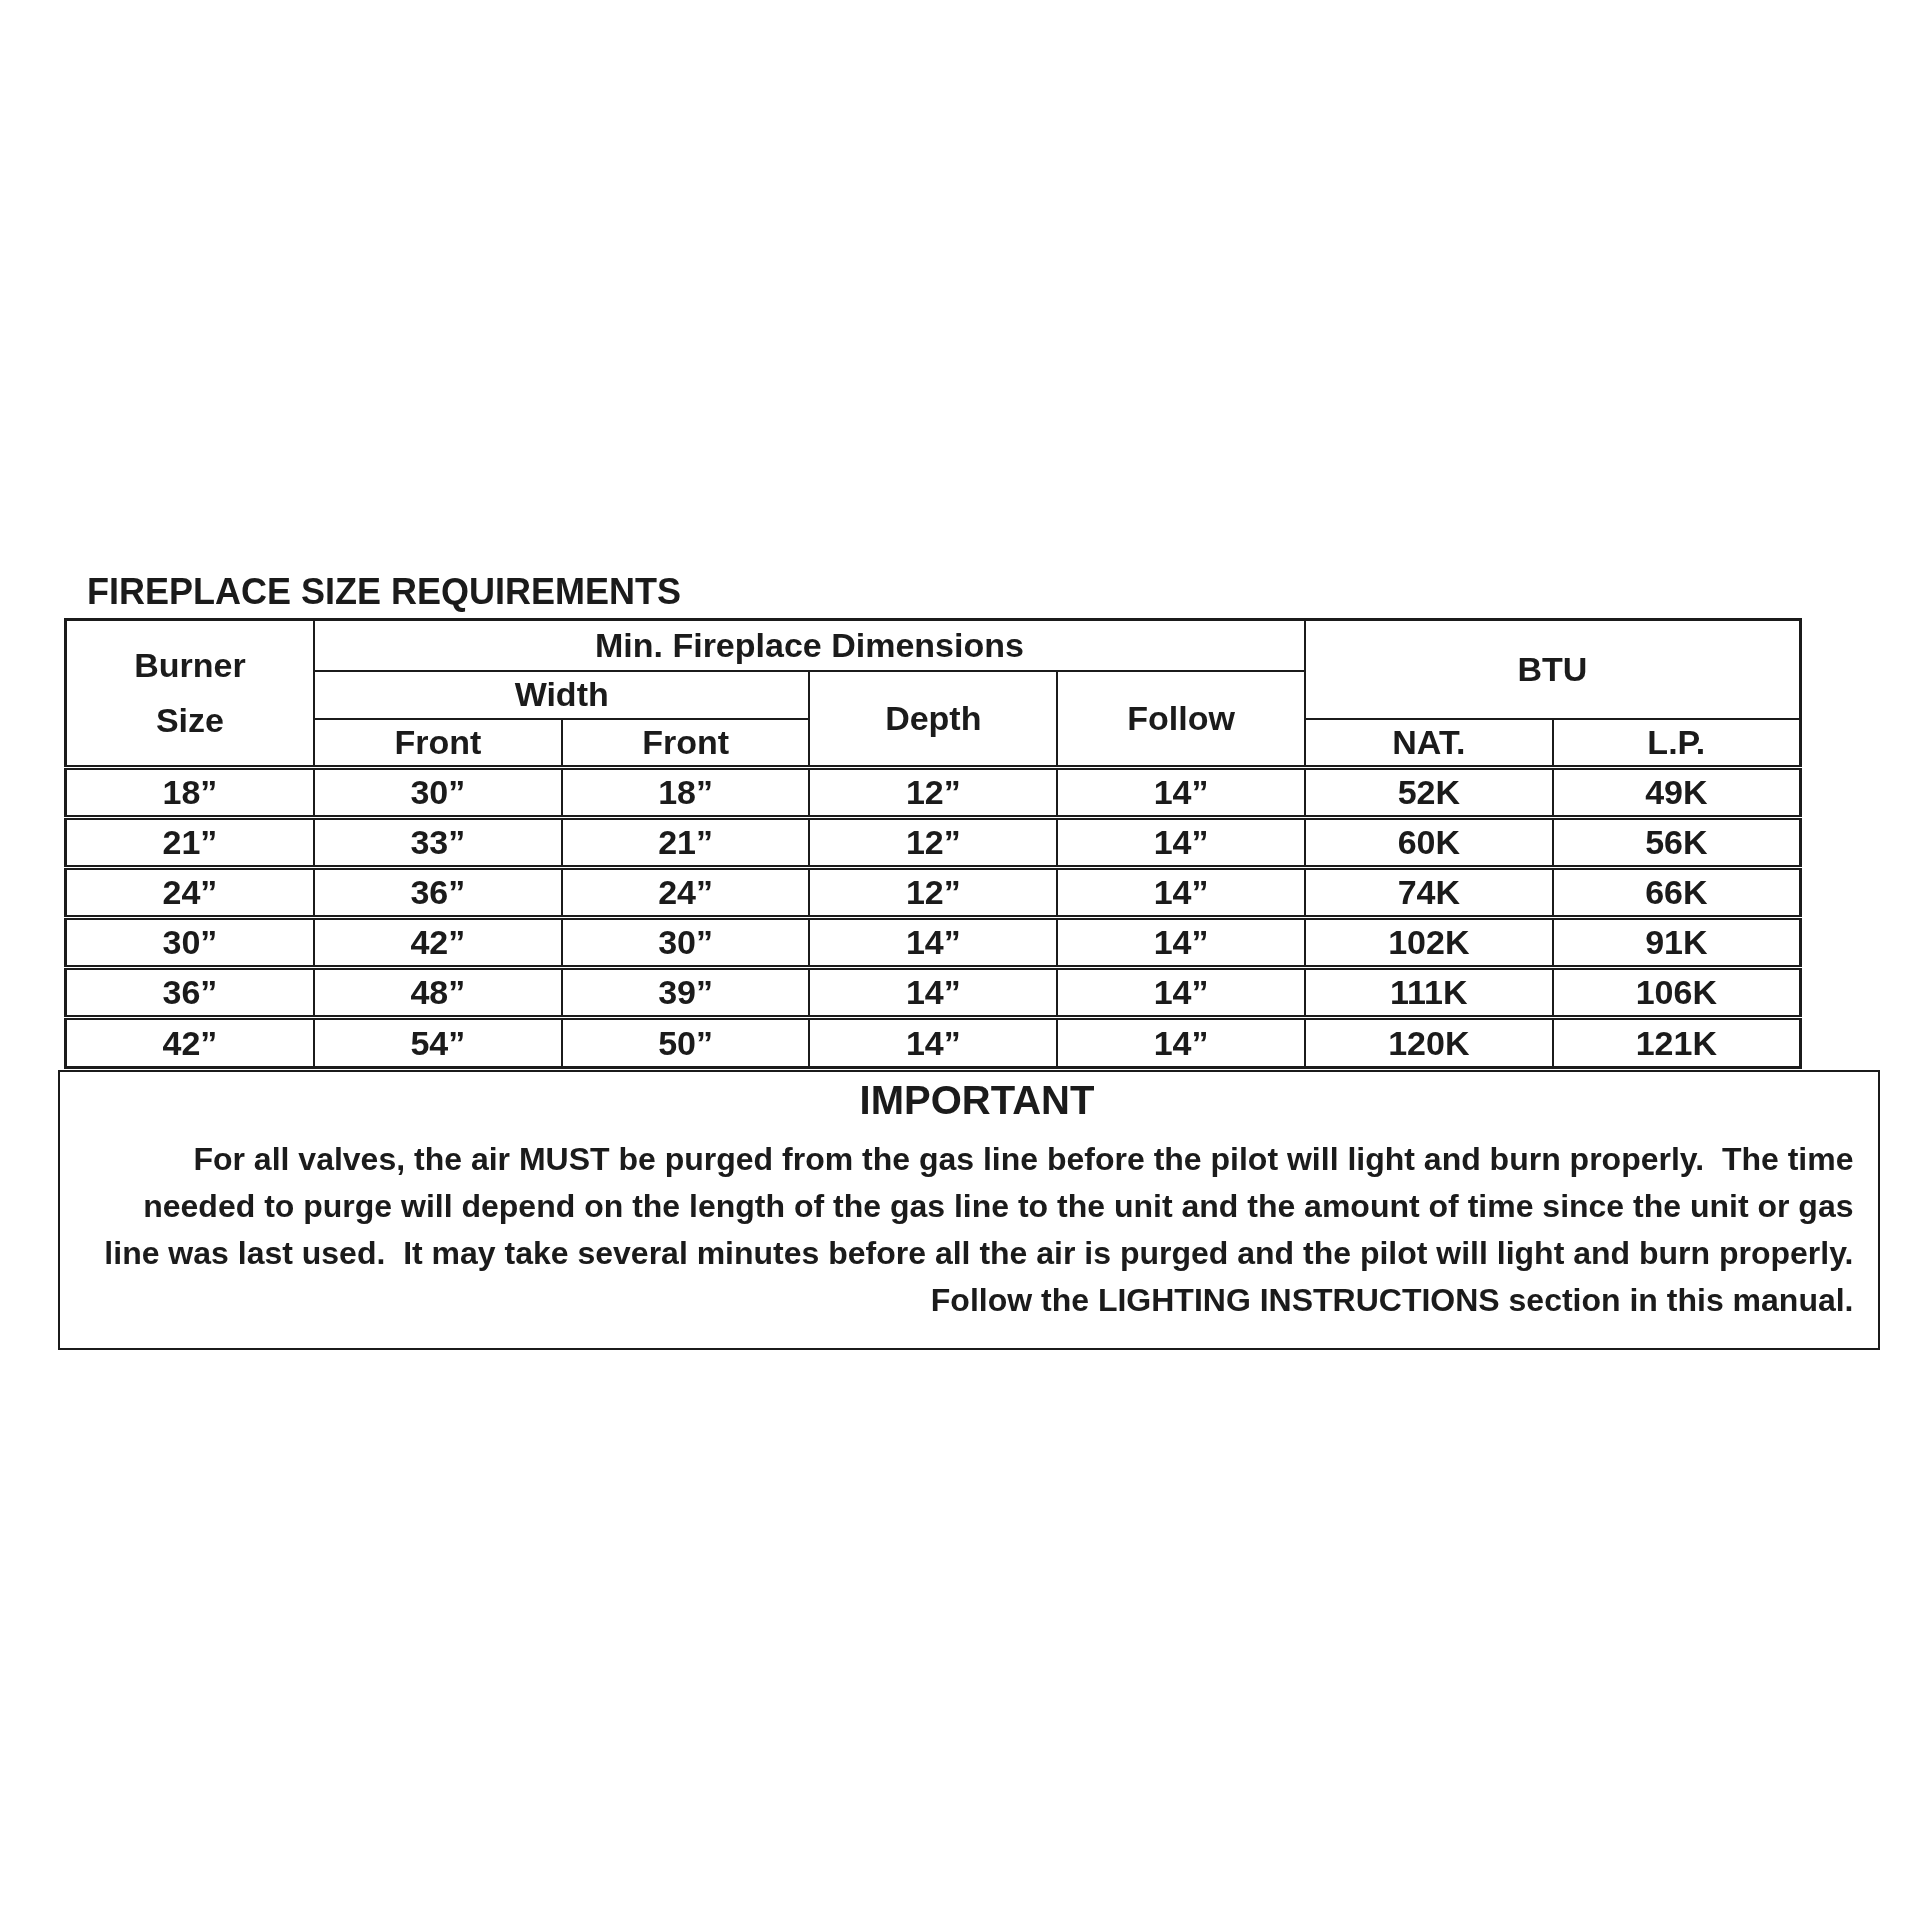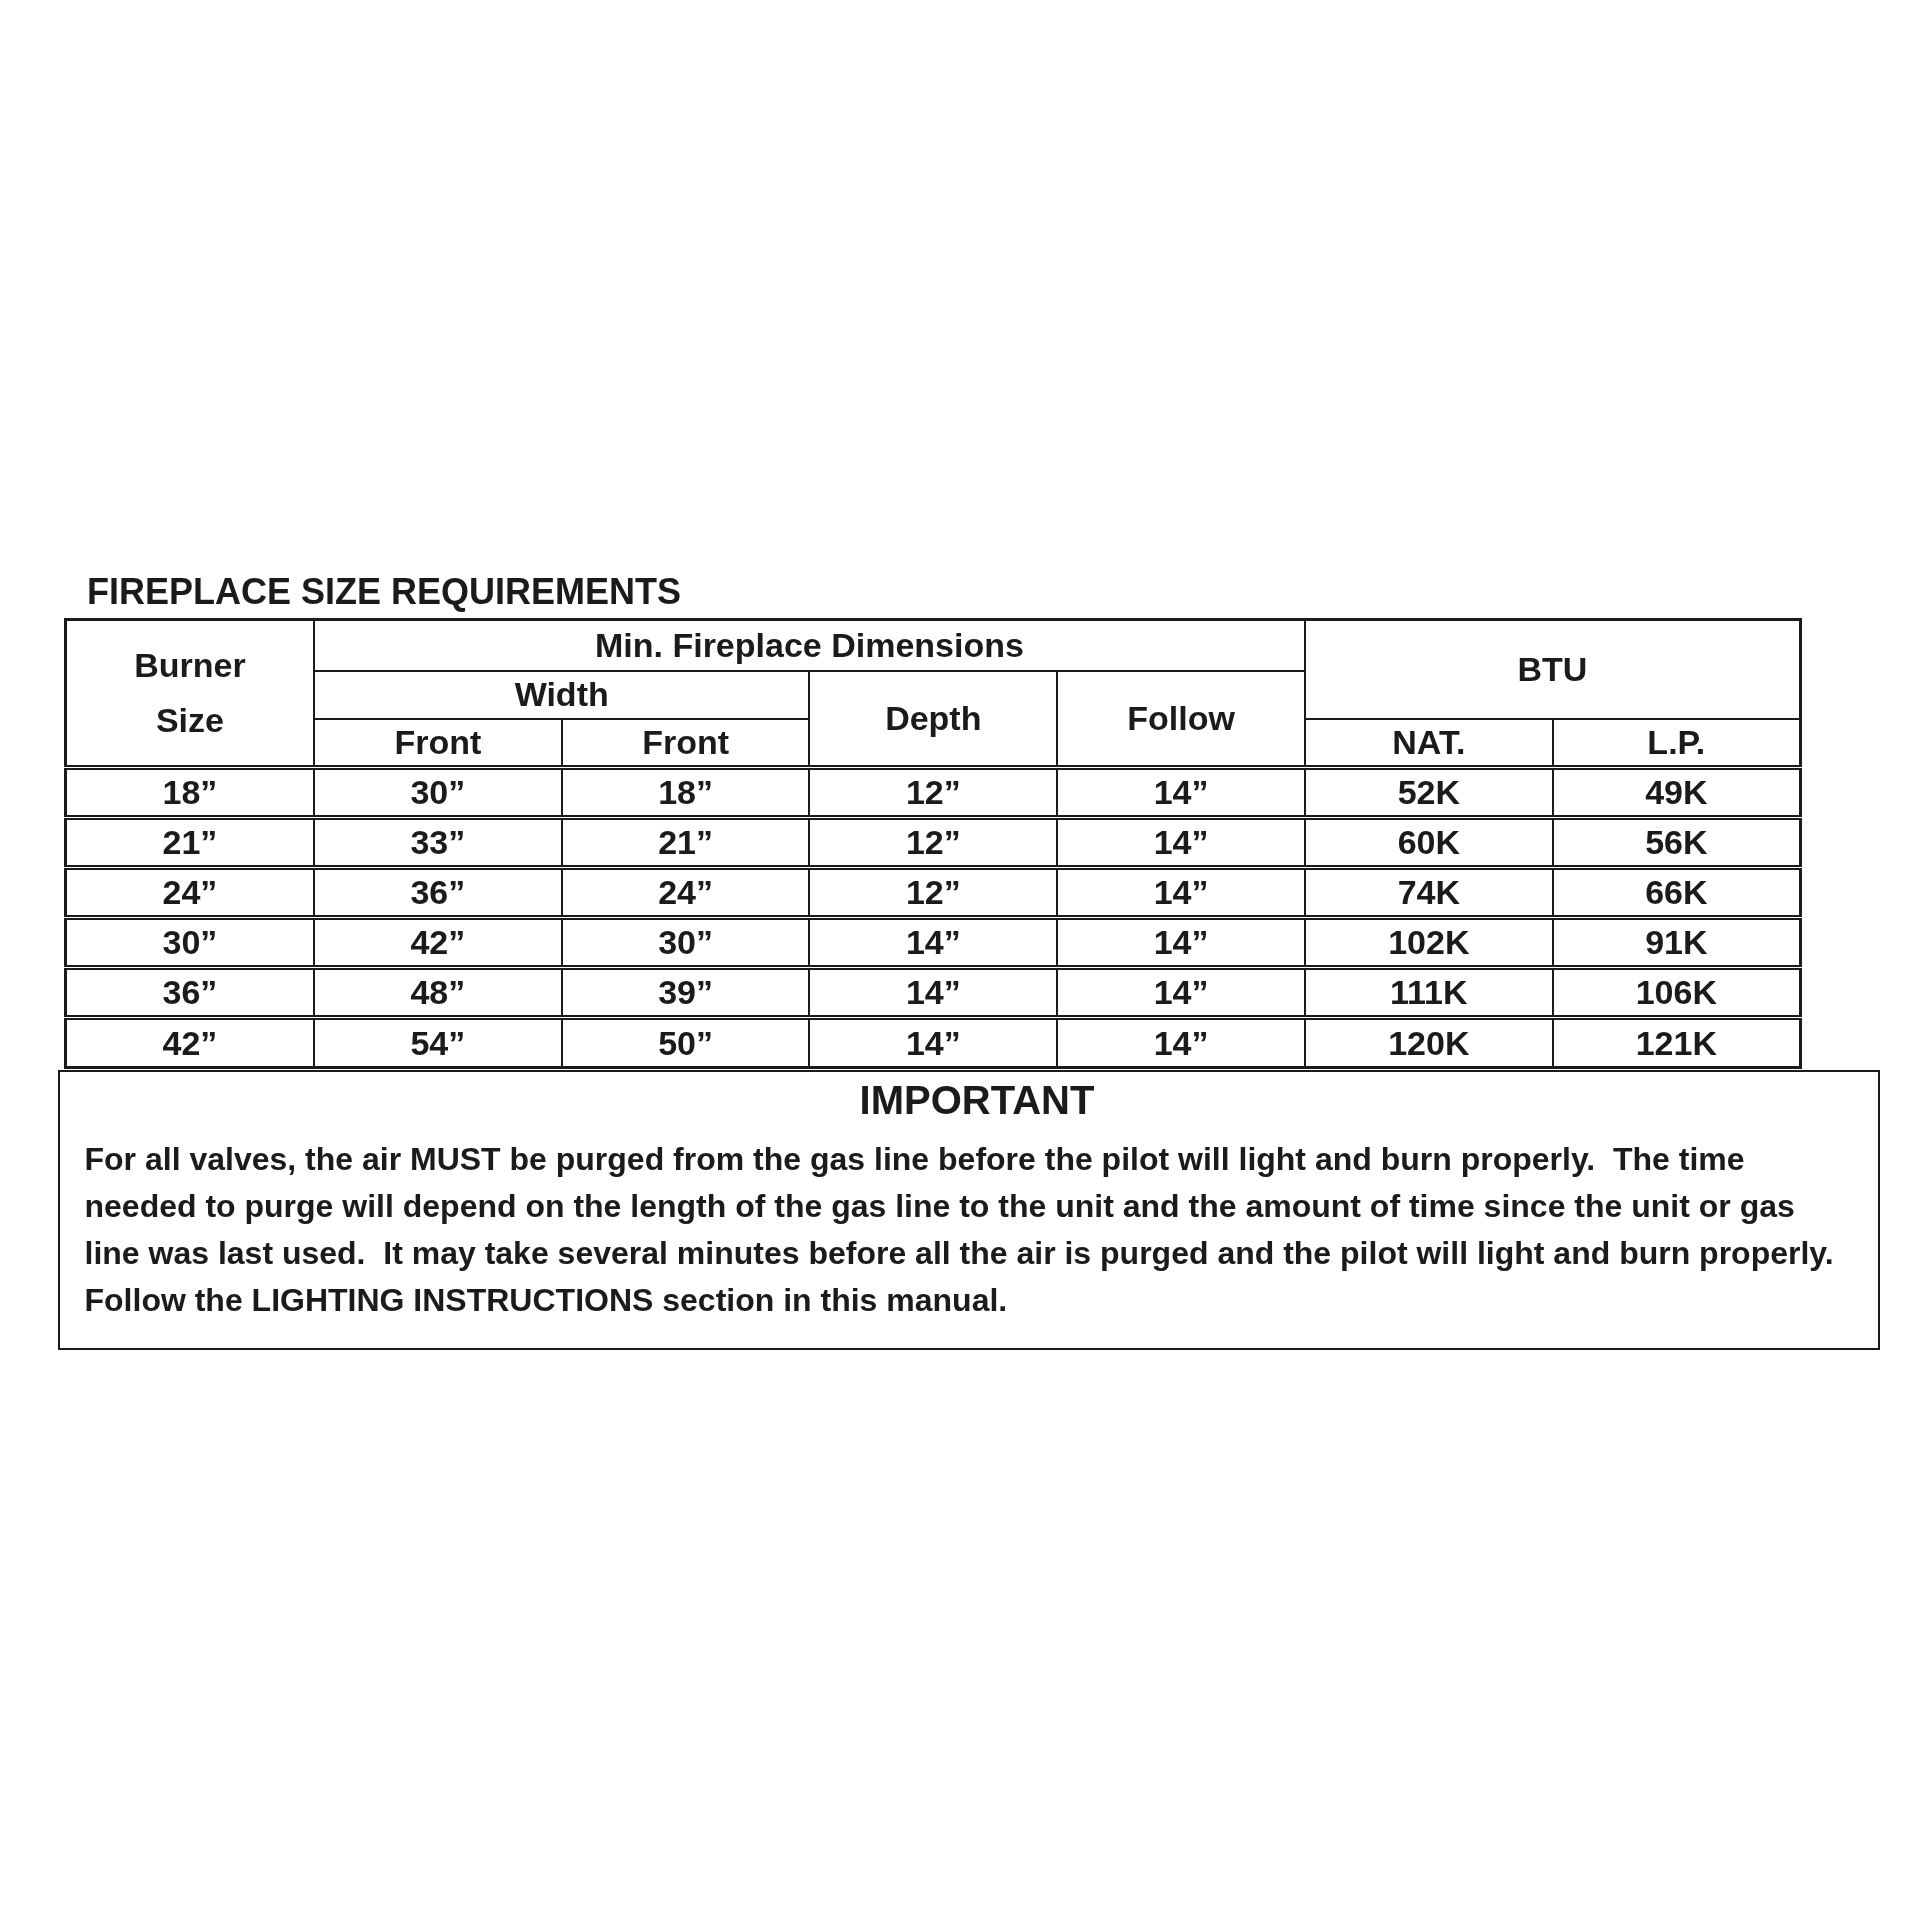--- a/index.html
+++ b/index.html
@@ -65,21 +65,21 @@
     font-size: 40px;
     font-weight: bold;
     margin-left: 16px;
   }
   #important-text {
     margin: 13px 24.5px 0 24.5px;
     font-size: 32px;
     font-weight: bold;
     line-height: 47px;
     white-space: pre-wrap;
-    text-align: left;
+    text-align: right;
   }
 </style>
 </head>
 <body>
 
 <div id="page">
 
   <div id="doc-title">FIREPLACE SIZE REQUIREMENTS</div>
 
   <table id="req-table">

